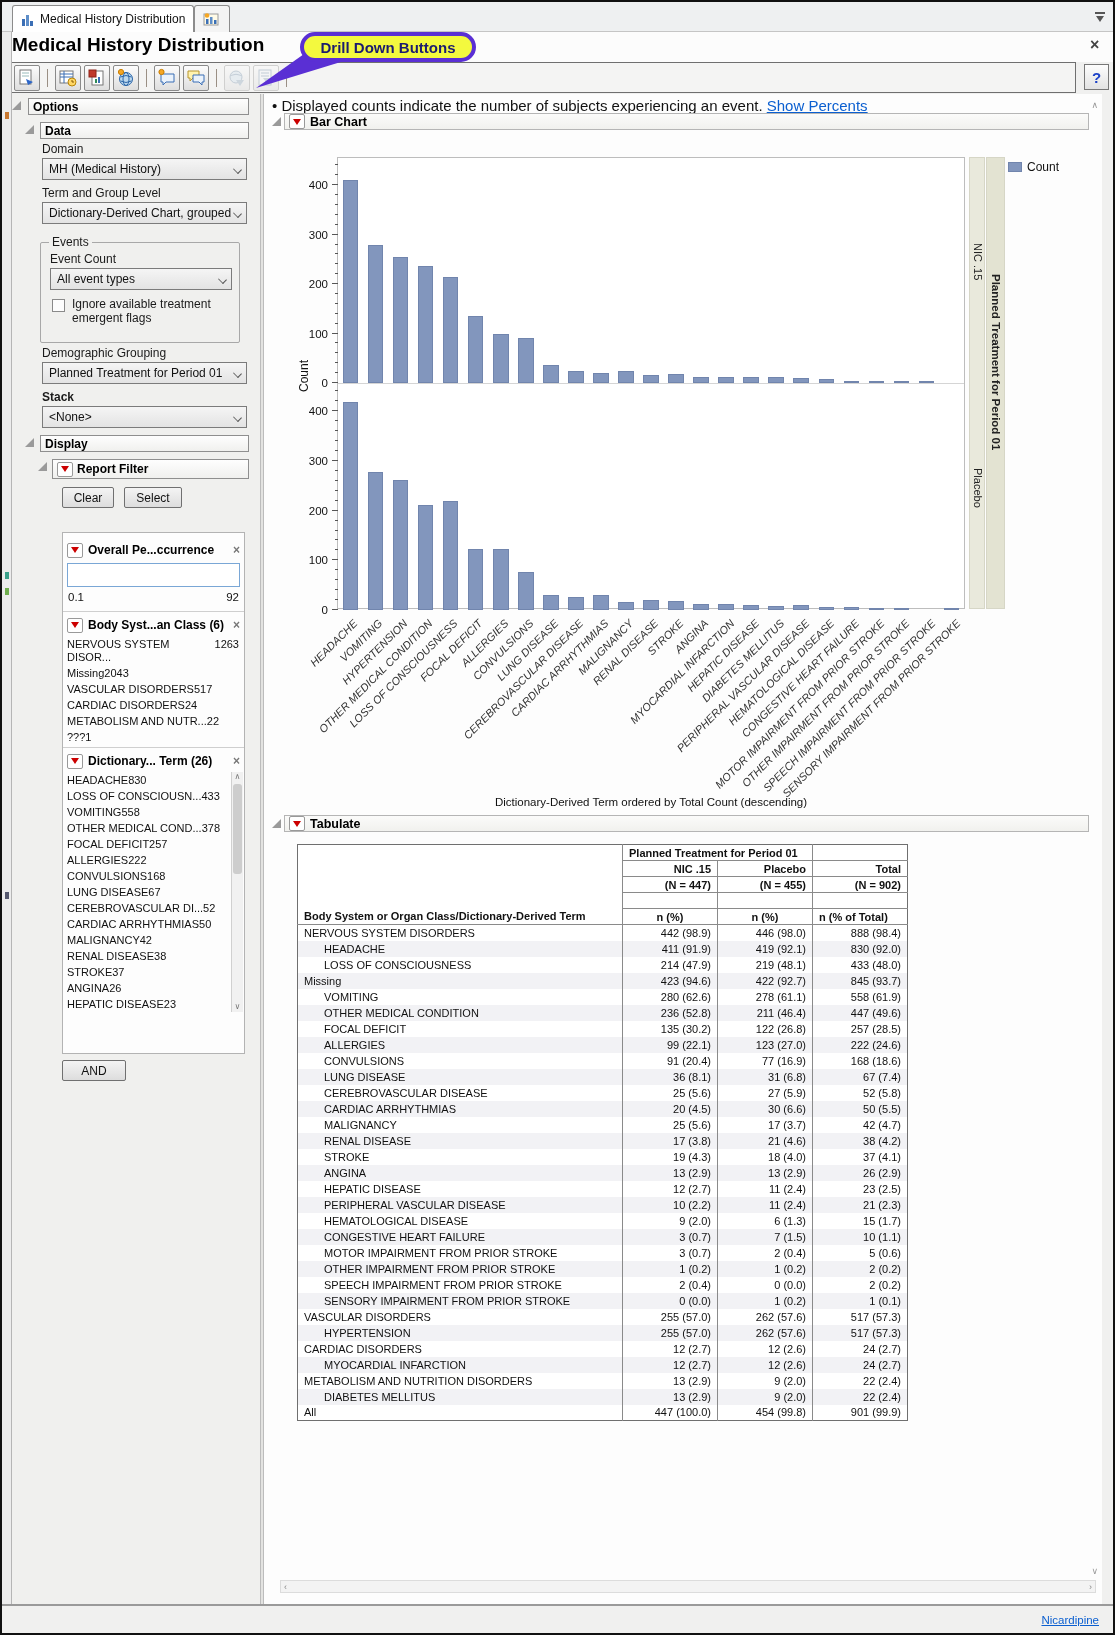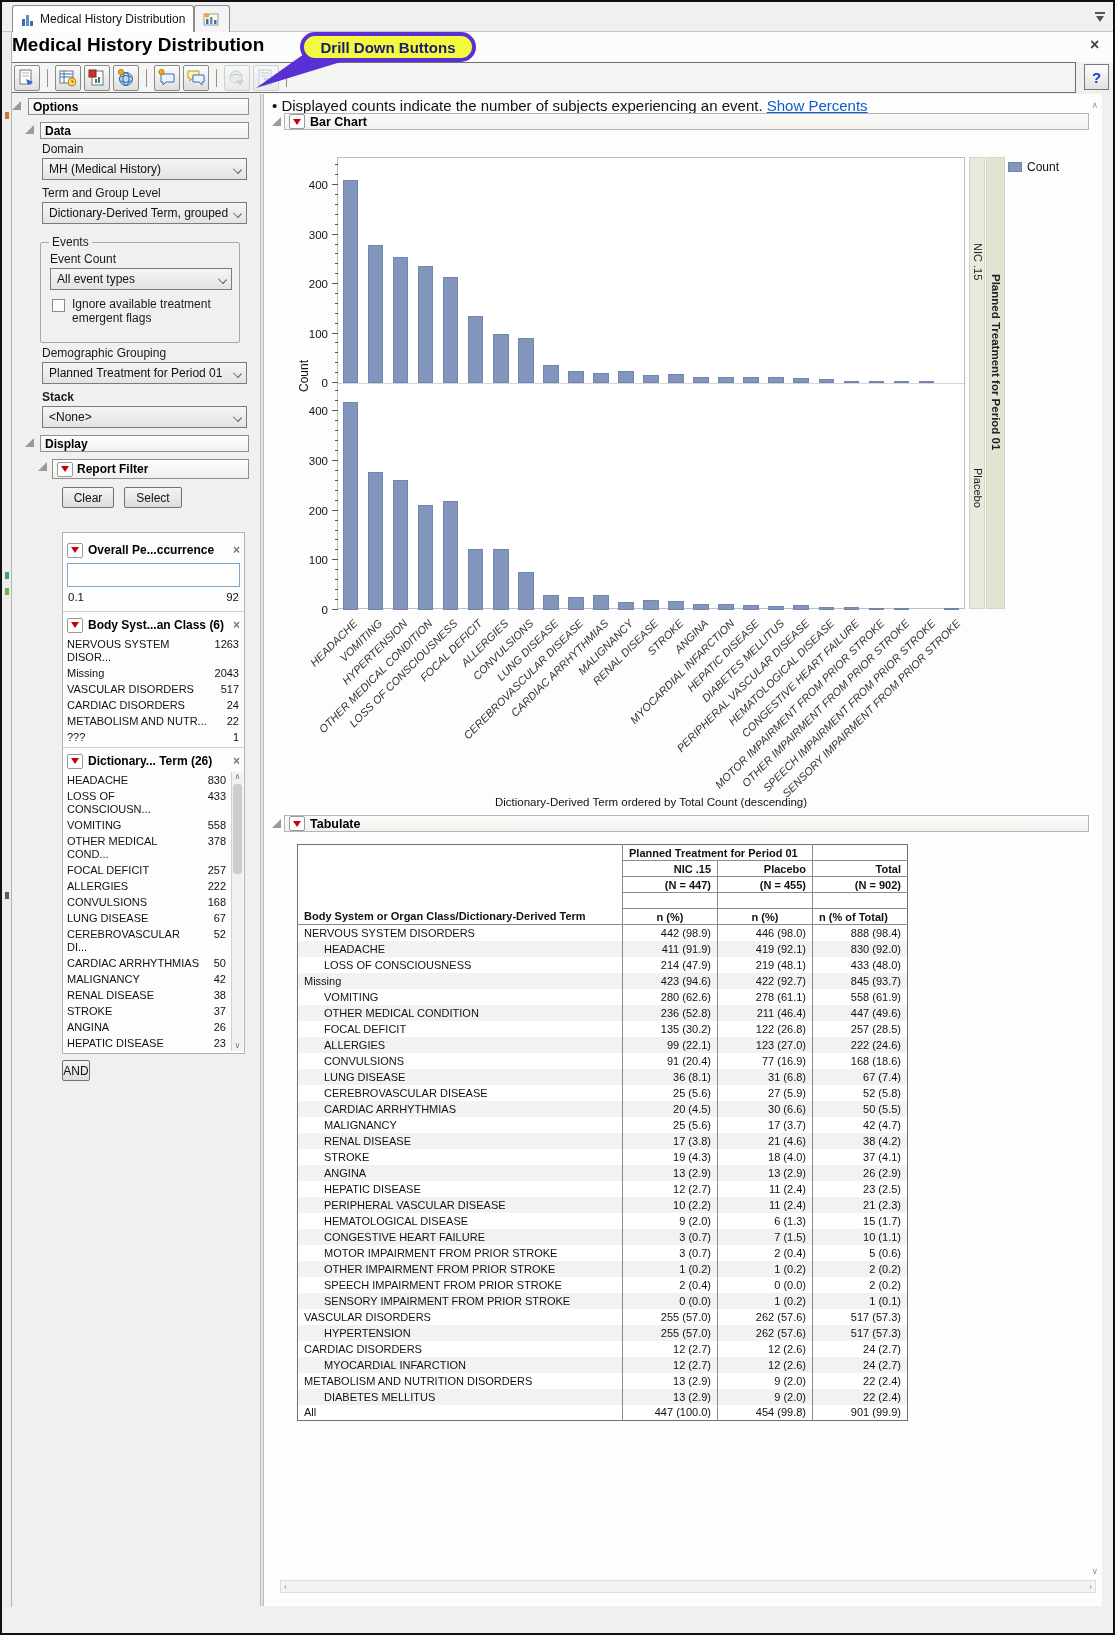--- a/index.html
+++ b/index.html
@@ -41,21 +41,21 @@
   .btn{position:absolute;height:21px;background:linear-gradient(#f4f4f4,#dddddd);border:1px solid #707070;border-radius:2px;font-size:12px;color:#111;display:flex;align-items:center;justify-content:center;}
   .redmenu{width:16px;height:15px;background:#fff;border:1px solid #999;border-radius:2px;display:inline-flex;align-items:center;justify-content:center;flex:none;}
   .redmenu:after{content:"";width:0;height:0;border-left:4px solid transparent;border-right:4px solid transparent;border-top:6px solid #c00;}
   #filter-box{position:absolute;left:50px;top:438px;width:183px;height:522px;background:#fdfdfd;border:1px solid #b3b3b3;}
   .fcard-title{position:relative;height:22px;display:flex;align-items:center;gap:5px;padding:0 4px;font-size:12px;font-weight:bold;color:#000;}
   .fcard-title .x{margin-left:auto;color:#777;font-size:12px;font-weight:bold;}
   .fsep{height:1px;background:#cfcfcf;margin:2px 0;}
   #occ-input{margin:2px 4px;height:24px;background:#fff;border:1px solid #7aa7d6;}
   #occ-range{display:flex;justify-content:space-between;font-size:11.5px;color:#111;padding:2px 5px 6px 5px;}
   .flist{font-size:11px;color:#111;}
-  .flist .row{display:flex;justify-content:space-between;padding:1.5px 5px 1.5px 4px;line-height:13px;gap:12px;}
+  .flist .row{display:flex;padding:1.5px 5px 1.5px 4px;line-height:13px;}
   #dict-list-wrap{position:relative;padding-right:13px;}
   #dict-scroll{position:absolute;right:1px;top:0;bottom:0;width:12px;background:#f1f1f1;border-left:1px solid #d0d0d0;font-size:8px;color:#777;text-align:center;}
   #dict-thumb{position:absolute;left:1px;top:12px;width:9px;height:90px;background:#cdcdcd;border-radius:3px;}
 
   
   #content{left:262px;top:92px;width:838px;height:1512px;background:#fdfdfd;}
   #note-line{left:8px;top:3px;font-size:15px;color:#111;}
   a.link{color:#0b5fd0;text-decoration:underline;}
   .section-head{position:absolute;height:17px;background:linear-gradient(#fbfbfa,#f1f1ee);border:1px solid #b5b5b5;display:flex;align-items:center;gap:5px;padding:0 4px;font-size:12.5px;font-weight:bold;color:#000;}
 
@@ -223,21 +223,21 @@
       </div>
 
     <div class="lbl" style="left:30px;top:48px;">Domain</div>
     <div class="dd" style="left:30px;top:64px;width:205px;">
         <span>MH (Medical History)</span>
         <span class="chev"></span>
       </div>
 
     <div class="lbl" style="left:30px;top:92px;">Term and Group Level</div>
     <div class="dd" style="left:30px;top:108px;width:205px;">
-        <span>Dictionary-Derived Term, grouped</span>
+        <span>Dictionary-Derived Chart, grouped</span>
         <span class="chev"></span>
       </div>
 
     <fieldset id="events-box">
       <legend>Events</legend>
     </fieldset>
     <div class="lbl" style="left:38px;top:158px;">Event Count</div>
     <div class="dd" style="left:38px;top:174px;width:182px;">
         <span>All event types</span>
         <span class="chev"></span>
@@ -379,21 +379,21 @@
               <span>26</span>
             </div>
             <div class="row">
               <span>HEPATIC DISEASE</span>
               <span>23</span>
             </div>
           </div>
         <div id="dict-scroll">∧<div id="dict-thumb"></div><div style="position:absolute;bottom:1px;left:0;right:0;">∨</div></div>
       </div>
     </div>
-    <div class="btn" style="left:50px;top:966px;width:28px;">AND</div>
+    <div class="btn" style="left:50px;top:966px;width:64px;">AND</div>
   </div>
 
   <div id="splitter" class="abs"></div>
 
   <div id="content" class="abs">
     <div id="note-line" class="abs">
       <span>•</span>
       <span>Displayed counts indicate the number of subjects experiencing an event.</span>
       <a class="link" href="#">Show Percents</a>
     </div>
@@ -792,13 +792,16 @@
     </table>
 
     <div id="hscroll" class="abs">
         <span>‹</span>
         <span>›</span>
       </div>
     <div class="vs-arrow" style="right:4px;top:6px;">∧</div>
     <div class="vs-arrow" style="right:4px;top:1472px;">∨</div>
   </div>
 
+  <div id="statusbar" class="abs">
+    <a id="status-link" class="link" href="#">Nicardipine</a>
+  </div>
 </div>
 
 </body></html>

